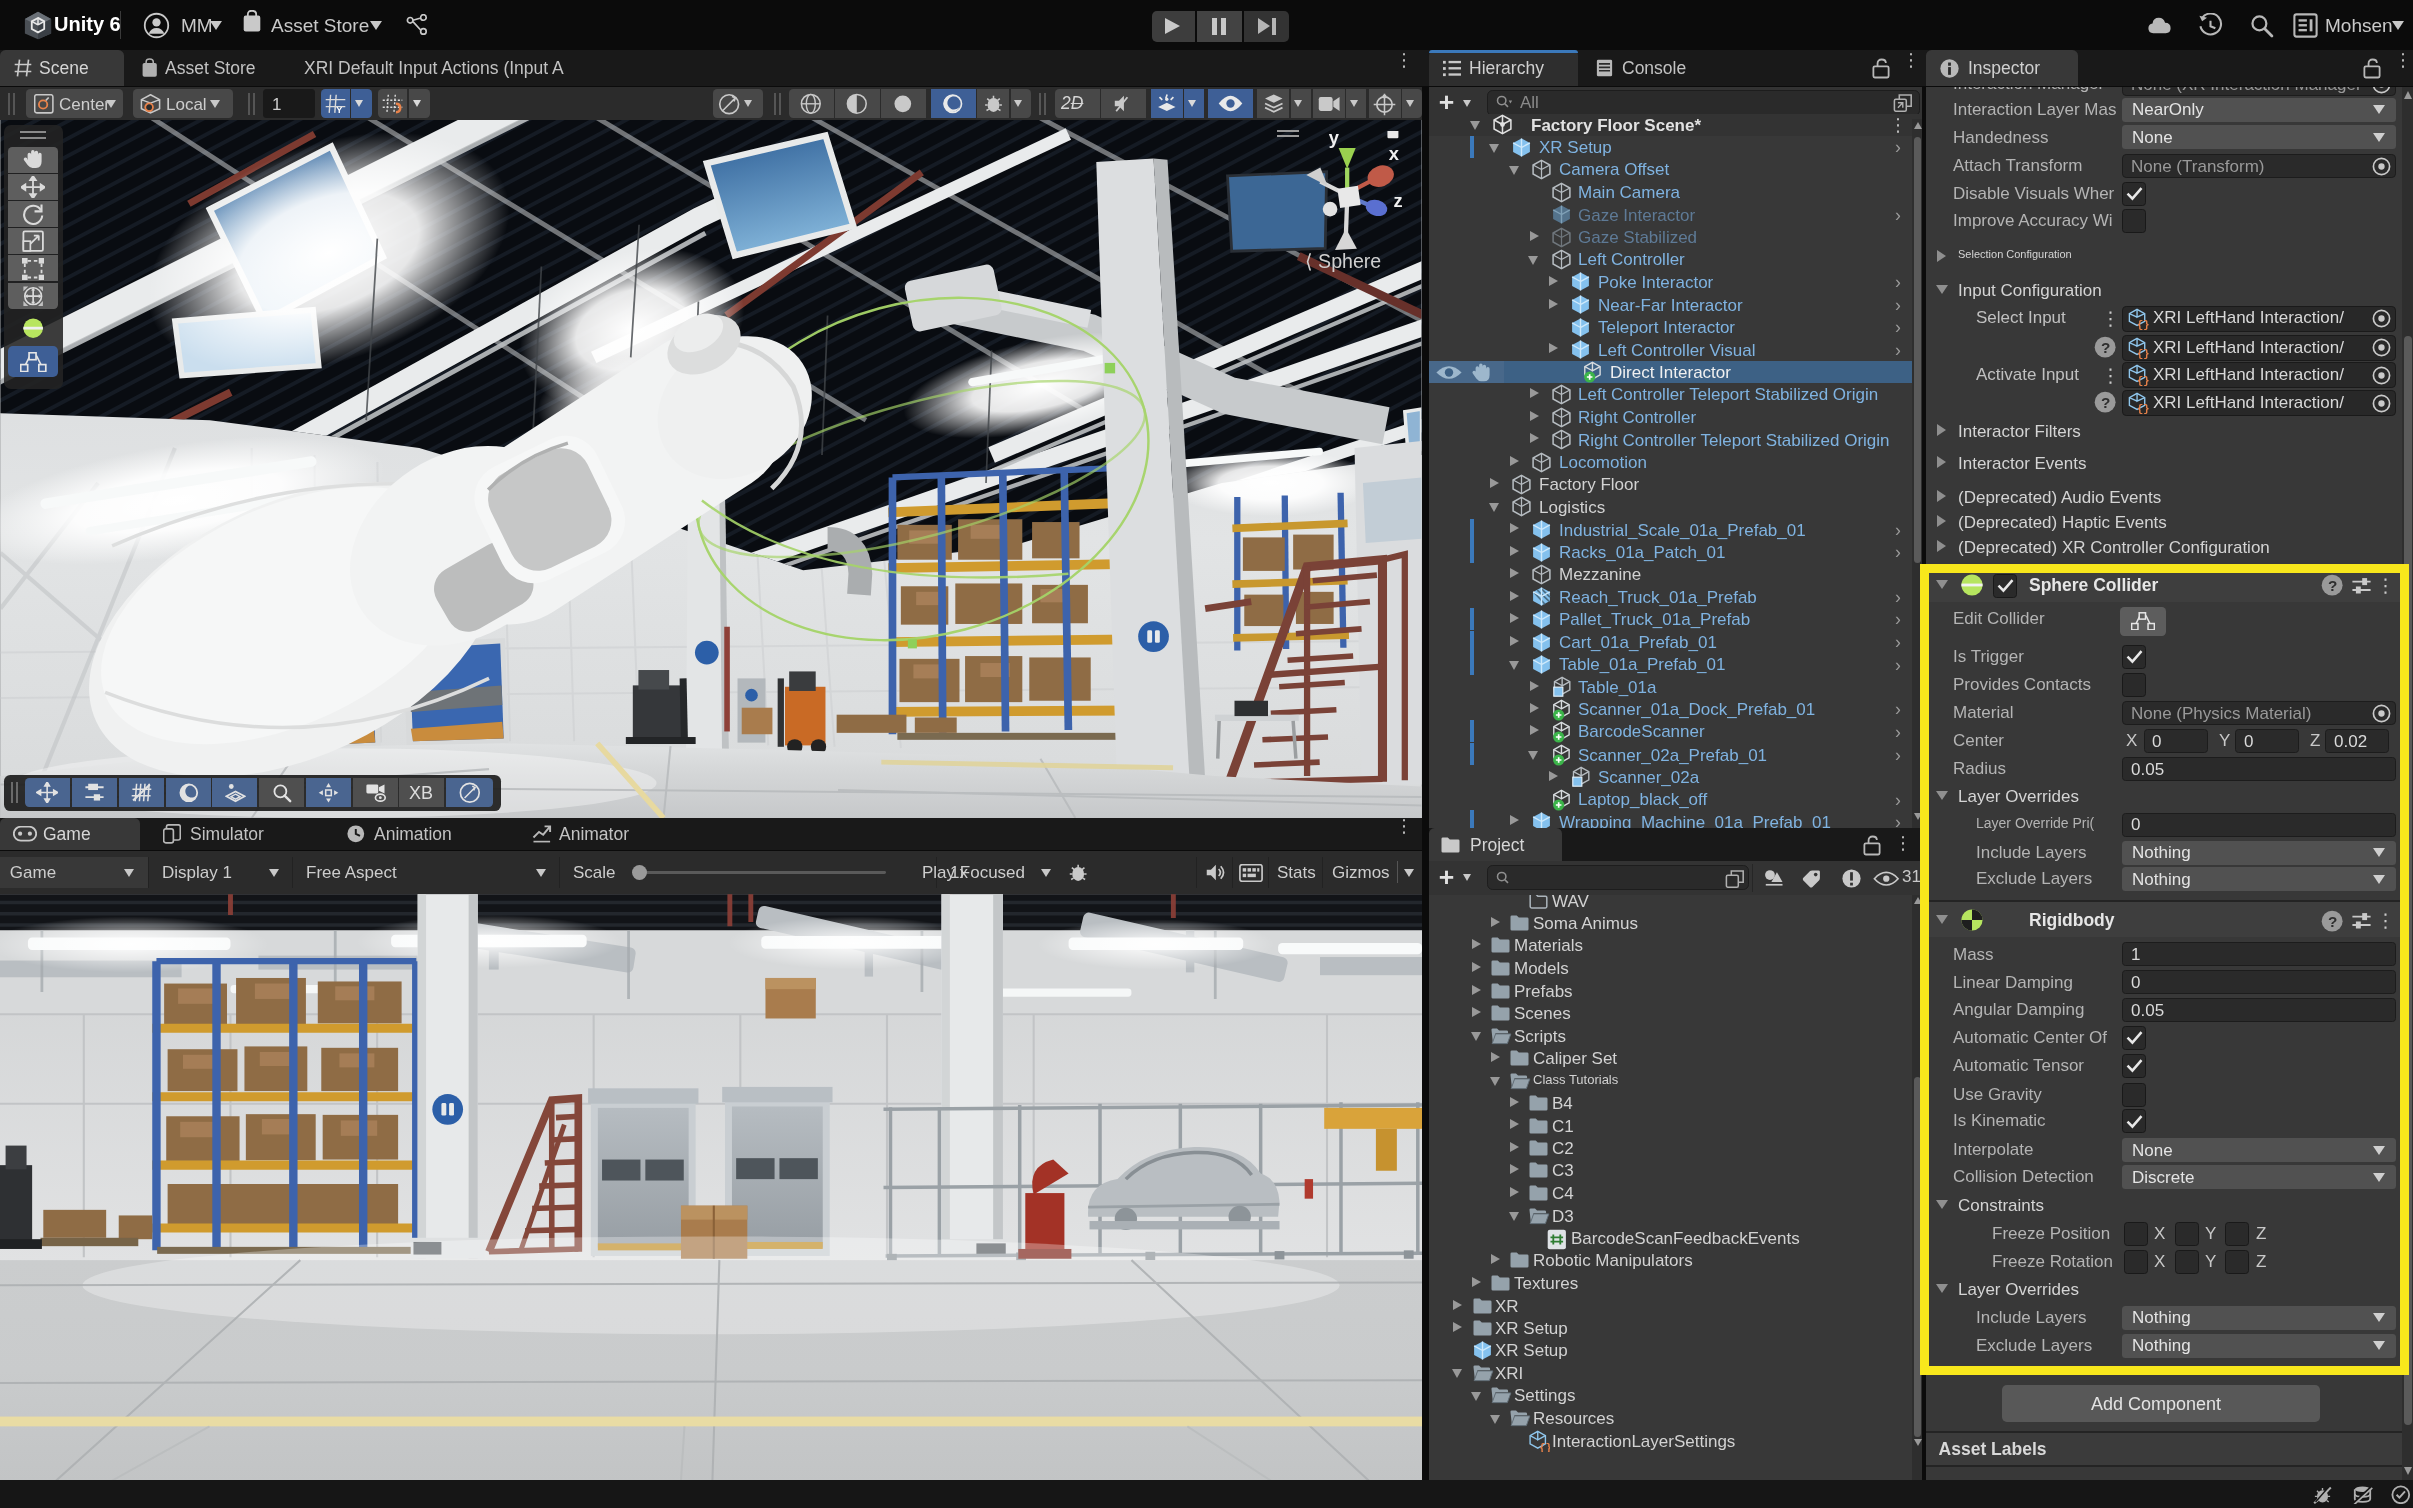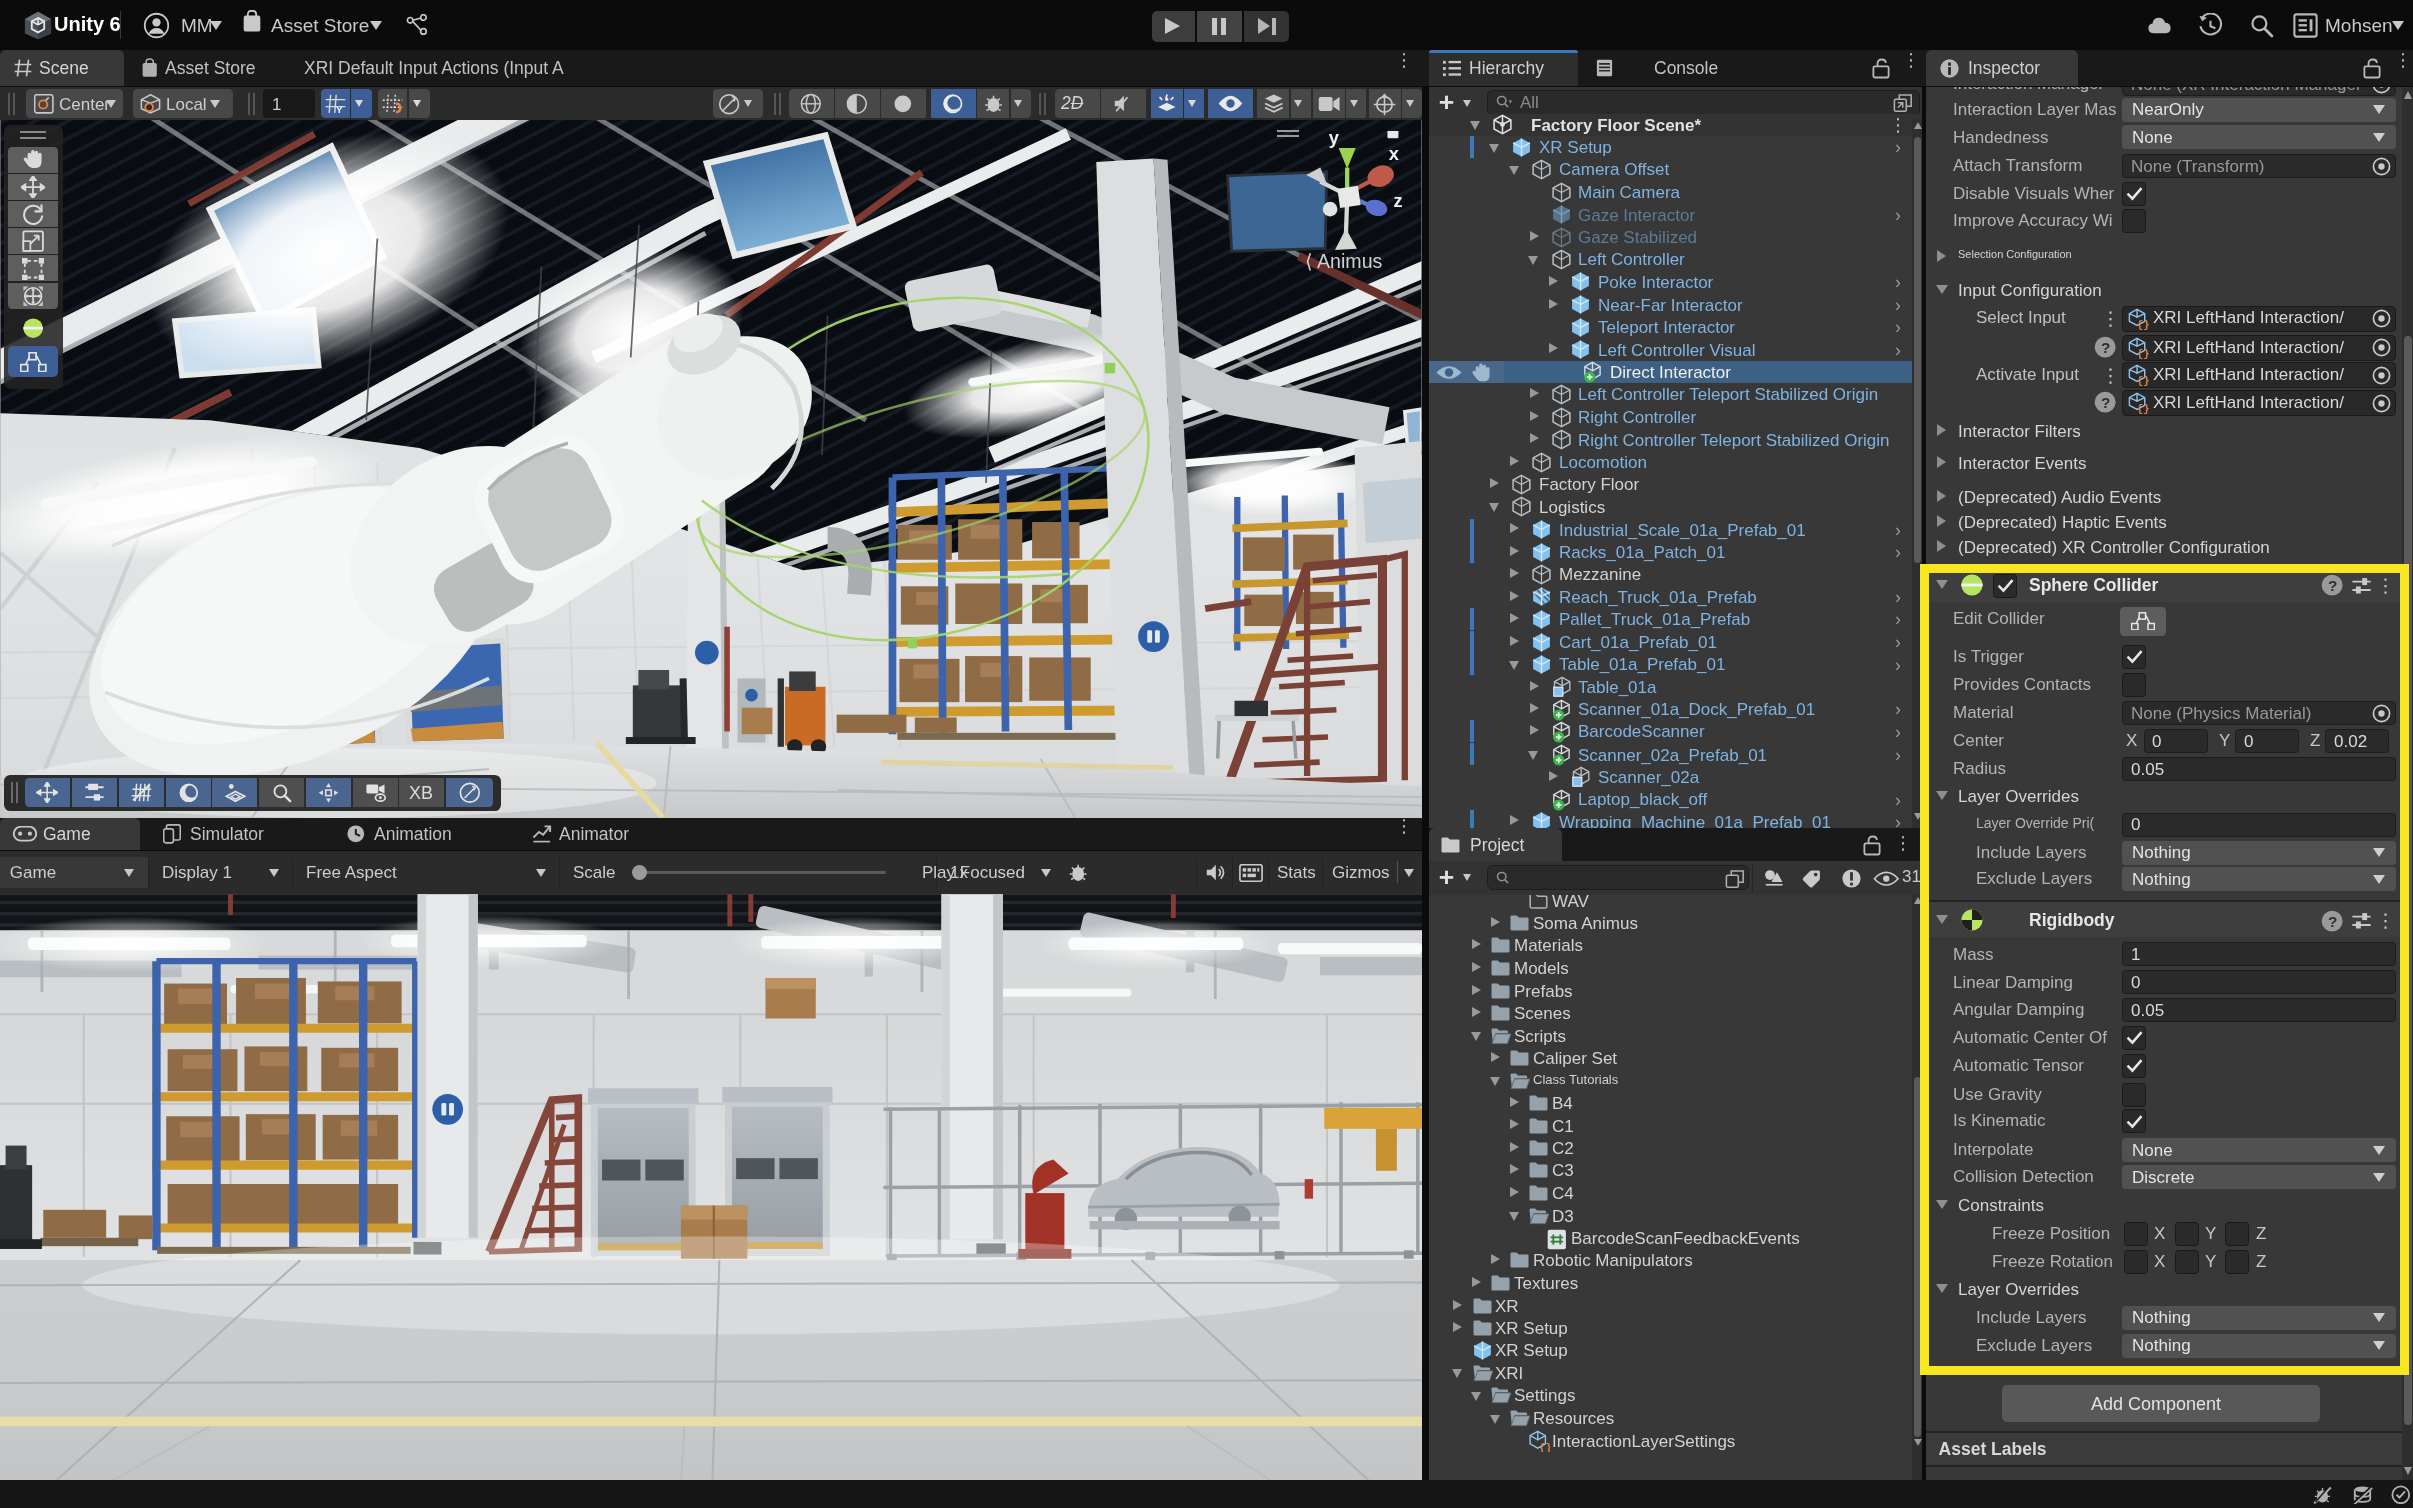--- a/index.html
+++ b/index.html
@@ -110,21 +110,21 @@
       </g>
   </svg>
   <div class="abs" style="left:1469px;top:7.7px;font-size:17.5px;color:#d0d0d0;">Hierarchy</div>
 
   <svg class="abs" style="left:1596px;top:9px;" width="17" height="18" viewBox="0 0 24 26">
     <rect x="1" y="1" width="22" height="24" rx="2" fill="#b8b8b8"></rect>
     <g stroke="#2a2a2a" stroke-width="2.4">
         <path d="M4 7 L20 7 M4 12 L20 12 M4 17 L20 17"></path>
       </g>
   </svg>
-  <div class="abs" style="left:1622px;top:7.7px;font-size:17.5px;color:#c2c2c2;margin-left:32px;">Console</div>
+  <div class="abs" style="left:1622px;top:7.7px;font-size:17.5px;color:#c2c2c2;">Console</div>
   <svg class="abs" style="left:1872px;top:8.4px;" width="18" height="21" viewBox="0 0 26 30">
     <rect x="2" y="12" width="22" height="16" rx="2" fill="none" stroke="#b8b8b8" stroke-width="2.6"></rect>
     <path d="M8 12 L8 8 Q8 2 14 2 Q20 2 20 7" fill="none" stroke="#b8b8b8" stroke-width="2.6"></path>
   </svg>
   <div class="abs" style="left:1902px;top:5.6px;"><span class="kebab">⋮</span></div>
 
   <div class="abs" style="left:1926px;top:0;width:152px;height:36px;background:#383838;border-radius:5.6px 5.6px 0 0;"></div>
   <svg class="abs" style="left:1940px;top:9px;" width="19" height="19" viewBox="0 0 27 27">
     <circle cx="13.5" cy="13.5" r="13" fill="#b8b8b8"></circle>
     <rect x="11.5" y="5" width="4" height="4.6" fill="#2a2a2a"></rect>
@@ -676,21 +676,21 @@
   <path d="M100 110 L130 122" stroke="#5f79c9" stroke-width="7"></path>
   <ellipse cx="140" cy="126" rx="18" ry="13" fill="#5a6fd0" transform="rotate(16 140 126)"></ellipse>
   <rect x="78" y="92" width="34" height="32" fill="#e8e8e8" transform="rotate(-8 95 108)"></rect>
   <circle cx="64" cy="128" r="12" fill="#e2e2e2"></circle>
   <text x="62" y="22" font-size="30" font-weight="bold" fill="#f0f0f0" font-family="Liberation Sans, sans-serif">y</text>
   <text x="160" y="48" font-size="30" font-weight="bold" fill="#f0f0f0" font-family="Liberation Sans, sans-serif">x</text>
   <text x="168" y="125" font-size="30" font-weight="bold" fill="#f0f0f0" font-family="Liberation Sans, sans-serif">z</text>
   <rect x="158" y="-2" width="18" height="14" rx="2" fill="#e8e8e8"></rect>
   <path d="M160 0 L160 -6 Q160 -12 166 -12 Q172 -12 172 -6" stroke="#e8e8e8" stroke-width="3" fill="none"></path>
 </svg>
-<div class="abs" style="left:1305px;top:130px;font-size:19.6px;color:#cfcfcf;">⟨ Animus</div>
+<div class="abs" style="left:1305px;top:130px;font-size:19.6px;color:#cfcfcf;">⟨ Sphere</div>
 </div>
 
 <div class="abs" id="game-tabs" style="left:0;top:818px;width:1422px;height:32px;background:#191919;">
   <div class="abs" style="left:0;top:0;width:140px;height:32px;background:#383838;border-radius:5.6px 5.6px 0 0;"></div>
   <svg class="abs" style="left:12.6px;top:8.4px;" width="24" height="15.4" viewBox="0 0 34 22">
     <rect x="1" y="1" width="32" height="20" rx="10" fill="none" stroke="#c9c9c9" stroke-width="2.6"></rect>
     <circle cx="10" cy="11" r="3" fill="#c9c9c9"></circle>
       <circle cx="24" cy="11" r="3" fill="#c9c9c9"></circle>
   </svg>
   <div class="abs" style="left:43px;top:5.6px;font-size:17.5px;color:#d6d6d6;">Game</div>

